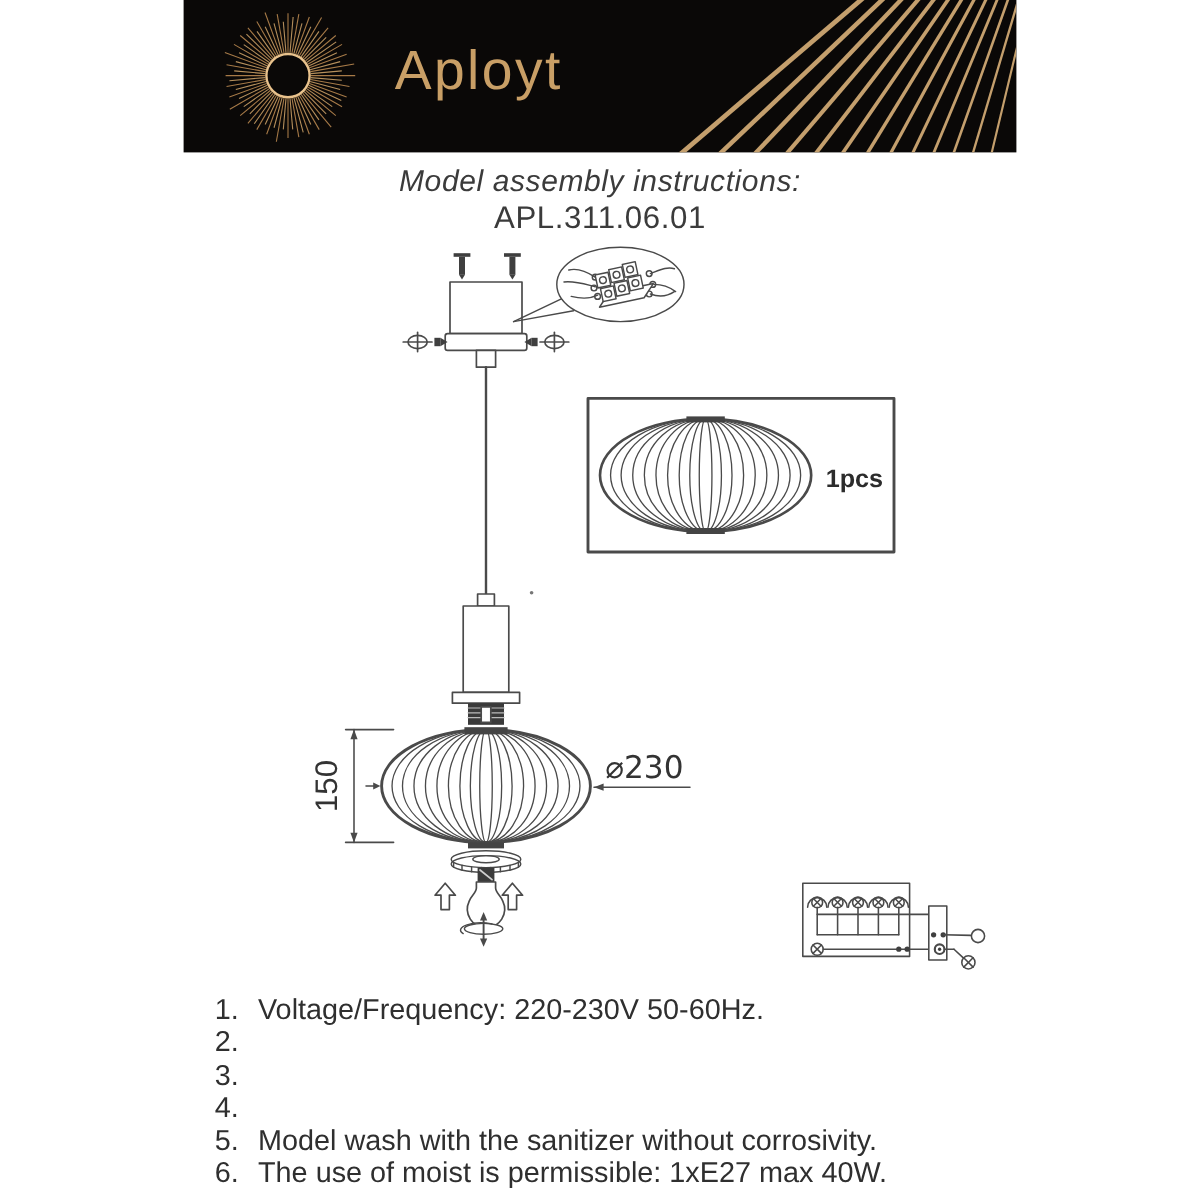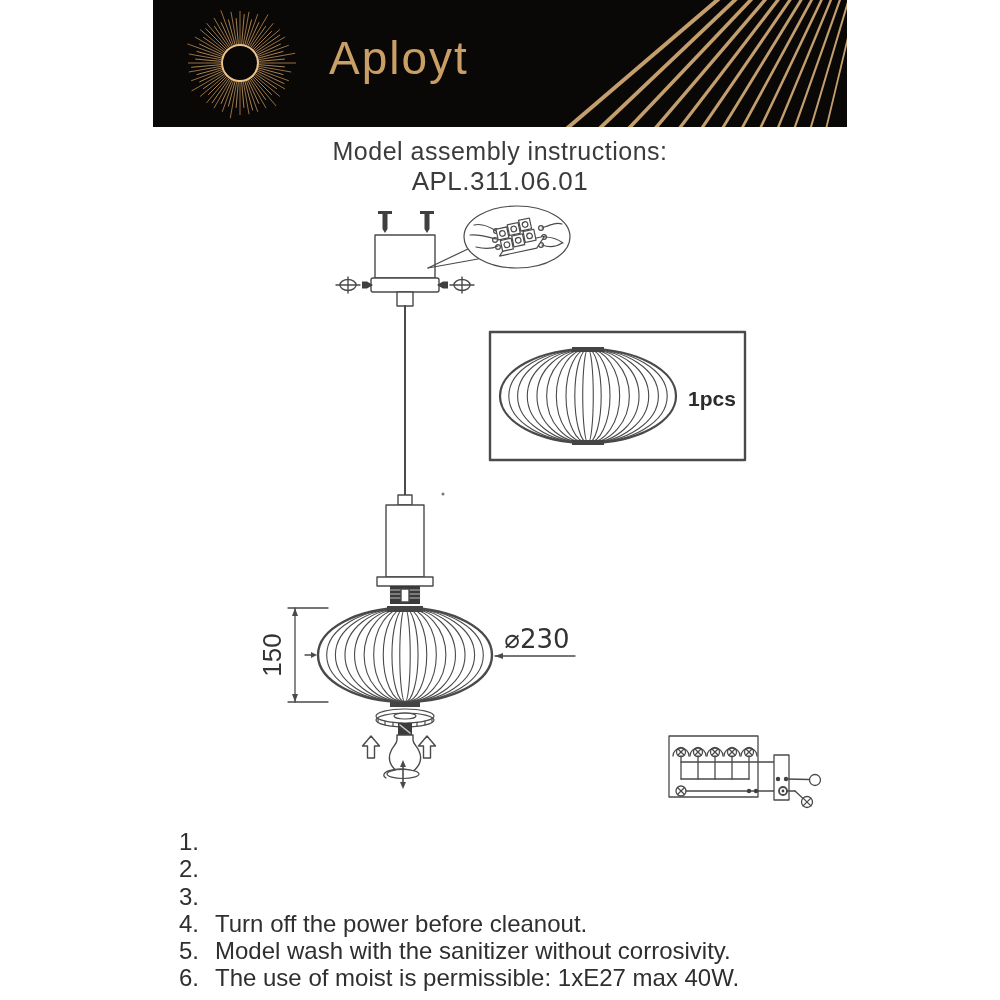--- a/index.html
+++ b/index.html
@@ -3,21 +3,21 @@
 <meta charset="utf-8">
 <style>
   html,body{margin:0;padding:0;background:#ffffff;}
   .page{position:relative;width:1000px;height:1000px;background:#ffffff;overflow:hidden;
         font-family:"Liberation Sans",sans-serif;}
   .header{position:absolute;left:153px;top:0;width:694px;height:127px;background:#0a0807;overflow:hidden;}
   .header svg{position:absolute;left:0;top:0;}
   .brand{position:absolute;left:176px;top:31px;font-size:46px;letter-spacing:2px;
          color:#c99f66;font-weight:400;}
   .title-line{position:absolute;left:153px;width:694px;text-align:center;color:#3b3b3b;}
-  .t1{top:137px;font-size:25px;letter-spacing:.5px;}
+  .t1{top:137px;font-size:25px;letter-spacing:.5px;font-style:italic;}
   .t2{top:166px;font-size:26px;letter-spacing:.5px;}
   .diagram{position:absolute;left:250px;top:195px;}
   .instructions{position:absolute;left:179px;top:828px;font-size:24px;color:#2f2f2f;}
   .row{display:flex;height:27.3px;white-space:nowrap;}
   .row .num{width:36px;flex:0 0 36px;}
 </style>
 </head>
 <body>
 
 <div class="page">
@@ -344,30 +344,30 @@
     </g>
 
     <text x="462" y="211" text-anchor="middle" font-size="21" font-weight="600" fill="#2c2c2c" font-family="Liberation Sans, sans-serif">1pcs</text>
     <text transform="translate(31,460) rotate(-90)" text-anchor="middle" font-size="26" fill="#333" font-family="Liberation Sans, sans-serif">150</text>
     <text x="287" y="453" text-anchor="middle" font-size="26" fill="#333" font-family="DejaVu Sans, Liberation Sans, sans-serif">⌀230</text>
   </svg>
 
   <div class="instructions">
     <div class="row">
       <span class="num">1.</span>
+      <span>Voltage/Frequency: 220-230V 50-60Hz.</span>
     </div>
     <div class="row">
       <span class="num">2.</span>
     </div>
     <div class="row">
       <span class="num">3.</span>
     </div>
     <div class="row">
       <span class="num">4.</span>
-      <span>Turn off the power before cleanout.</span>
     </div>
     <div class="row">
       <span class="num">5.</span>
       <span>Model wash with the sanitizer without corrosivity.</span>
     </div>
     <div class="row">
       <span class="num">6.</span>
       <span>The use of moist is permissible: 1xE27 max 40W.</span>
     </div>
   </div>

